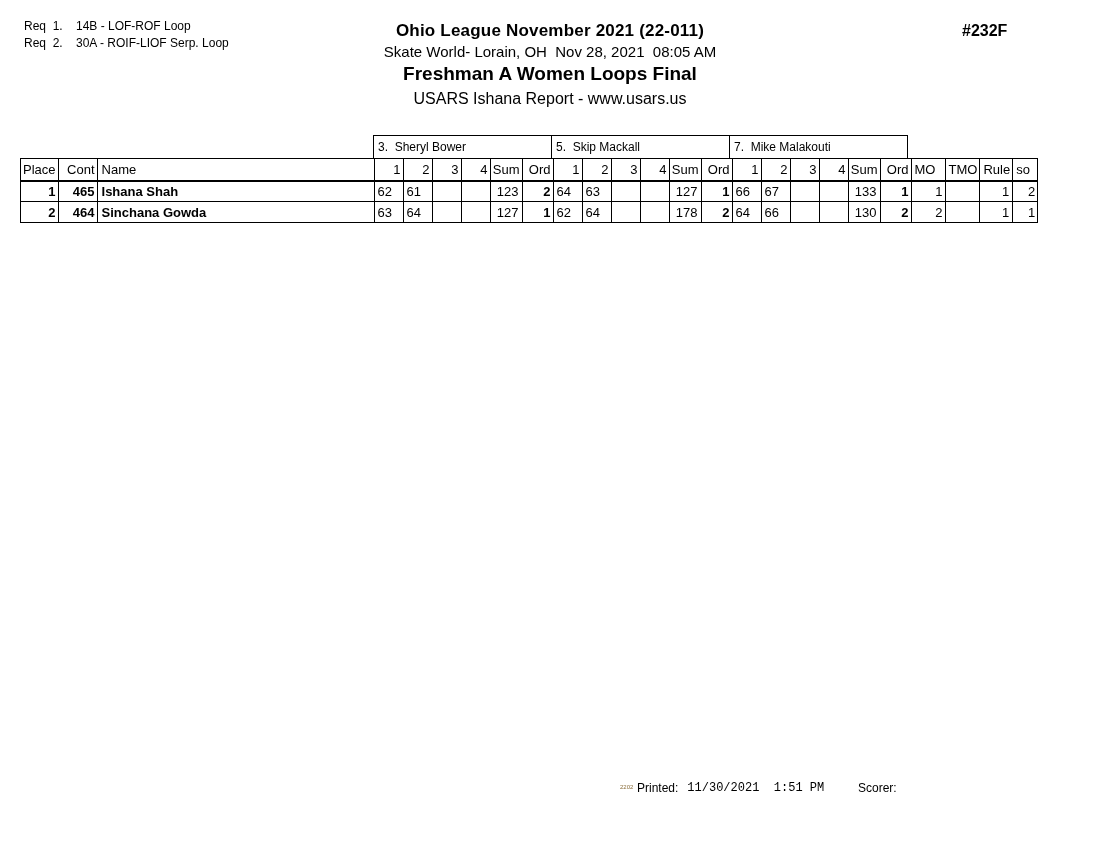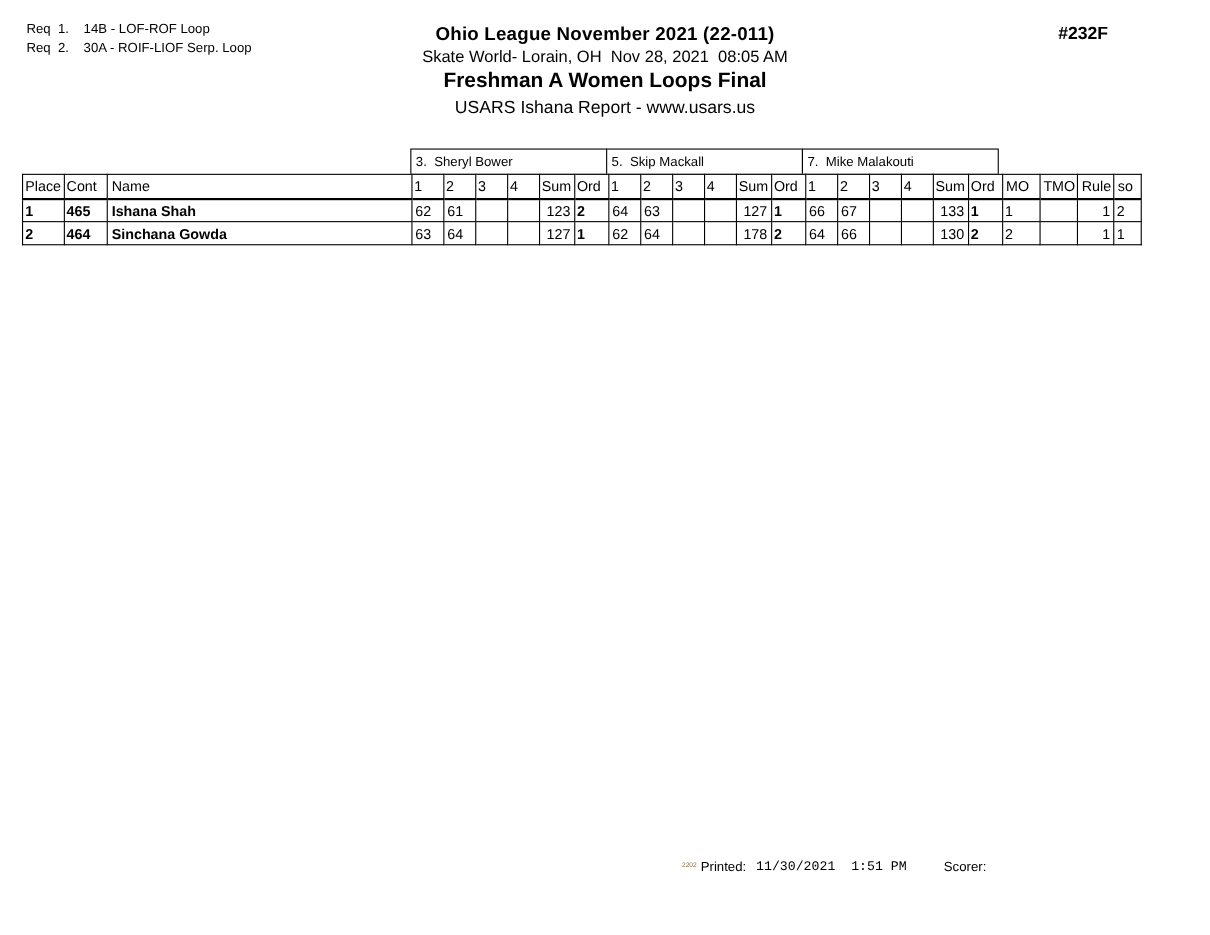--- a/index.html
+++ b/index.html
@@ -33,27 +33,27 @@
   
   table.results {
     position:absolute; left:20px; top:158px;
     border-collapse:collapse; table-layout:fixed; background:#fff;
   }
   table.results td {
     border:1px solid #000; font-size:13px; height:21px;
     padding:0 2px; overflow:hidden; white-space:nowrap;
   }
   tr.hdr td { height:22px; border-bottom:2px solid #000; }
-  .c  { text-align:left; }
+  .c  { text-align:right; }
   .l  { text-align:left; padding-left:4px !important; }
   .m  { text-align:left; padding-left:3px !important; }
   .r  { text-align:right; padding-right:3px !important; }
   .hl { text-align:left; padding-left:3px !important; }
   .b  { font-weight:bold; }
-  td.ord { border-left:3px solid #000; border-right:3px solid #000; text-align:left; }
+  td.ord { border-left:3px solid #000; border-right:3px solid #000; text-align:right; }
   tr.data td.ord { font-weight:bold; }
 
   
   .version-mark { position:absolute; left:620px; top:784px; font-size:6px; color:#8a6d3b; line-height:6px; }
   .printed-line { position:absolute; left:637px; top:781px; font-size:12px; display:flex;justify-content:space-between; }
   .printed-line .printed-value { margin-left:9px; white-space:pre;font-family:Liberation Mono, monospace; }
   .scorer-line  { position:absolute; left:858px; top:781px; font-size:12px; }
 </style>
 </head>
 <body>

